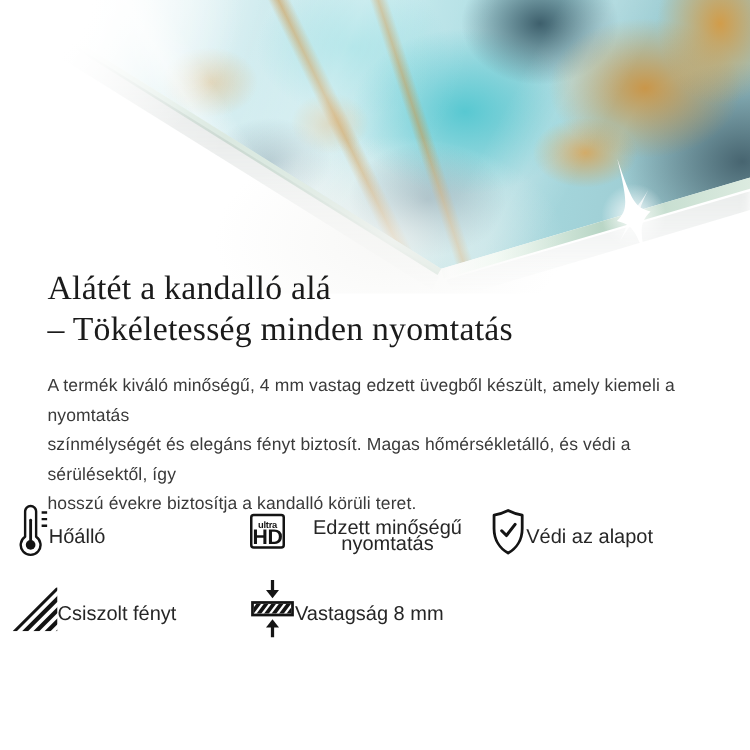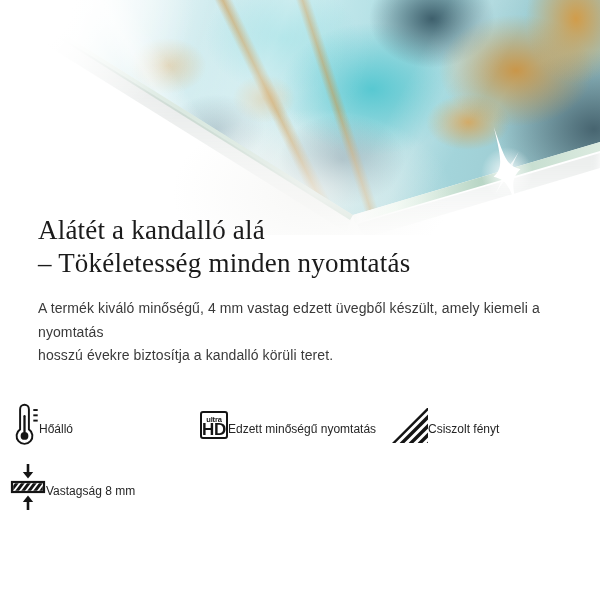--- a/index.html
+++ b/index.html
@@ -89,21 +89,21 @@
   .desc{margin:0;font-size:14px;line-height:23.6px;color:#3a3a3a;letter-spacing:.1px;}
   .desc span{display:block;}
 
   
   .features{
     position:absolute;left:10px;top:403px;width:582px;
     display:grid;grid-template-columns:190px 192px 200px;row-gap:18px;
   }
   .feature{display:flex;flex-direction:row;align-items:center;}
   .icon-box{height:44px;display:flex;align-items:center;justify-content:center;}
-  .feature-label{margin-top:8px;font-size:12px;line-height:13px;color:#262626;text-align:center;}
+  .feature-label{margin-top:8px;font-size:16px;line-height:13px;color:#262626;text-align:center;}
 
   .uhd-box{
     box-sizing:border-box;width:28px;height:28px;
     border:2.2px solid #141414;border-radius:3px;
     display:flex;flex-direction:column;align-items:center;justify-content:center;
     color:#141414;background:#fff;padding-top:1px;
   }
   .uhd-top{font-size:7.5px;line-height:8px;font-weight:700;letter-spacing:-.2px;}
   .uhd-bottom{font-size:17px;line-height:12px;font-weight:800;letter-spacing:-.3px;}
 
@@ -141,20 +141,21 @@
   </svg>
 </div>
 
 <div class="content">
   <h1 class="page-title">
     <span>Alátét a kandalló alá</span>
     <span>– Tökéletesség minden nyomtatás</span>
   </h1>
   <p class="desc">
     <span>A termék kiváló minőségű, 4 mm vastag edzett üvegből készült, amely kiemeli a nyomtatás</span>
+    <span>színmélységét és elegáns fényt biztosít. Magas hőmérsékletálló, és védi a sérülésektől, így</span>
     <span>hosszú évekre biztosítja a kandalló körüli teret.</span>
   </p>
 </div>
 
 <div class="features">
 
   <div class="feature">
     <div class="icon-box">
       <svg width="29" height="44" viewBox="0 0 32 50" fill="none" stroke="#141414" stroke-width="2.2">
         <path d="M11 30 V7 A5 5 0 0 1 21 7 V30 A9 9 0 1 1 11 30 Z" stroke-linejoin="round"></path>
@@ -171,20 +172,29 @@
   <div class="feature">
     <div class="icon-box">
       <div class="uhd-box">
         <div class="uhd-top">ultra</div>
         <div class="uhd-bottom">HD</div>
       </div>
     </div>
     <div class="feature-label">Edzett minőségű nyomtatás</div>
   </div>
 
+  <div class="feature">
+    <div class="icon-box">
+      <svg width="29" height="39" viewBox="0 0 26 34" fill="none" stroke="#141414" stroke-width="2">
+        <path d="M13 1.6 C9.6 3.3 6.2 4.4 2.9 5 V14.5 C2.9 22.8 7.2 29 13 32.2 C18.8 29 23.1 22.8 23.1 14.5 V5 C19.8 4.4 16.4 3.3 13 1.6 Z" stroke-linejoin="round"></path>
+        <path d="M8.4 16.2 L11.8 19.6 L18 11.6" stroke-width="2.2" stroke-linecap="round" stroke-linejoin="round"></path>
+      </svg>
+    </div>
+    <div class="feature-label">Védi az alapot</div>
+  </div>
 
 
   <div class="feature">
     <div class="icon-box">
       <svg width="36" height="35" viewBox="0 0 36 35">
         <defs>
           <clipPath id="triclip">
               <polygon points="0,35 36,-1 36,35"></polygon>
             </clipPath>
         </defs>

